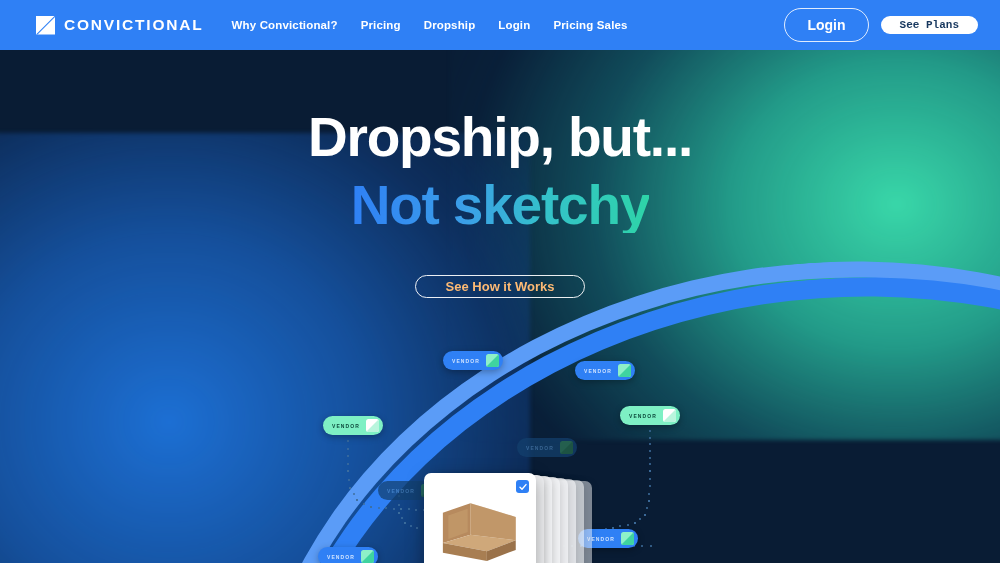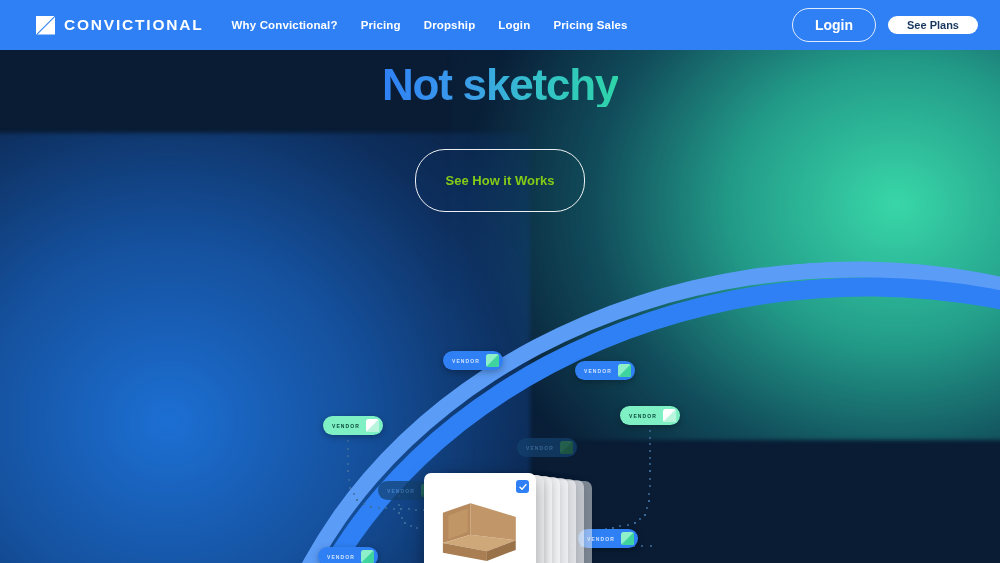--- a/index.html
+++ b/index.html
@@ -45,21 +45,21 @@
   .btn-login {
     border:1.3px solid rgba(255,255,255,0.85); border-radius:30px;
     color:#ffffff; font-size:14px; font-weight:bold;
     padding:8px 22px; background:transparent; cursor:pointer;
     font-family:"Liberation Sans", sans-serif;
   }
   .btn-plans {
     border:none; border-radius:30px; background:#ffffff;
     color:#17375e; font-size:11px; font-weight:bold;
     padding:3px 19px; cursor:pointer;
-    font-family:Liberation Sans, sans-serif;
+    font-family:Liberation Mono, monospace;
   }
 
   
   .hero {
     position:absolute; top:50px; left:0; width:1000px; height:513px;
     background:#091c34; overflow:hidden;
   }
   .glow-teal {
     position:absolute; top:-230px; right:-170px; width:720px; height:620px;
     background:radial-gradient(ellipse at 62% 62%,
@@ -102,36 +102,36 @@
   .hero-content {
     position:absolute; top:0; left:0; width:1000px;
     text-align:center; z-index:30;
   }
   .headline {
     margin-top:60px; color:#ffffff;
     font-size:55px; font-weight:bold; line-height:1.0;
     letter-spacing:-1.2px;
   }
   .headline-accent {
-    margin-top:13px; font-size:44px; font-weight:bold;
+    margin-top:13px; font-size:55px; font-weight:bold;
     line-height:1.0; letter-spacing:-1.2px;
     background:linear-gradient(90deg,#2f80f5 0%, #3b9fe8 38%, #34c2c9 66%, #2ed4a8 100%);
     -webkit-background-clip:text; background-clip:text;
     -webkit-text-fill-color:transparent; color:transparent;
     display:inline-block;
     text-decoration:underline;
   }
   .cta-row {
     margin-top:42px; display:flex; justify-content:center;
     align-items:center; gap:20px;
   }
   .btn-ghost {
     border:1.3px solid rgba(255,255,255,0.92); border-radius:30px;
-    background:transparent; color:#84cc16;
-    font-size:13px; font-weight:bold; padding:23px 30px; cursor:pointer;
+    background:transparent; color:#fdba74;
+    font-size:13px; font-weight:bold; padding:3px 30px; cursor:pointer;
     font-family:"Liberation Sans", sans-serif;
   }
   .btn-primary {
     border:none; border-radius:30px; background:#2f80f5; color:#ffffff;
     font-size:13px; font-weight:bold; padding:14px 26px; cursor:pointer;
     font-family:"Liberation Sans", sans-serif;
   }
 
   
   .pill {
@@ -409,20 +409,21 @@
           <path d="M70 76 L112 60 L112 74 L70 90 Z" fill="#9a724a"></path>
 
           <path d="M46 6 L46 52 L112 60 L112 26 Z" fill="#bd9164" opacity="0.35"></path>
           <path d="M14 24 L42 14 L42 48 L14 58 Z" fill="#c9a070" opacity="0.55"></path>
         </svg>
 
       </div>
     </div>
 
     <div class="hero-content">
+      <div class="headline">Dropship, but...</div>
       <div><span class="headline-accent">Not sketchy</span></div>
       <div class="cta-row">
         <button class="btn-ghost">See How it Works</button>
       </div>
     </div>
 
   </div>
 </div>
 
 </body></html>

